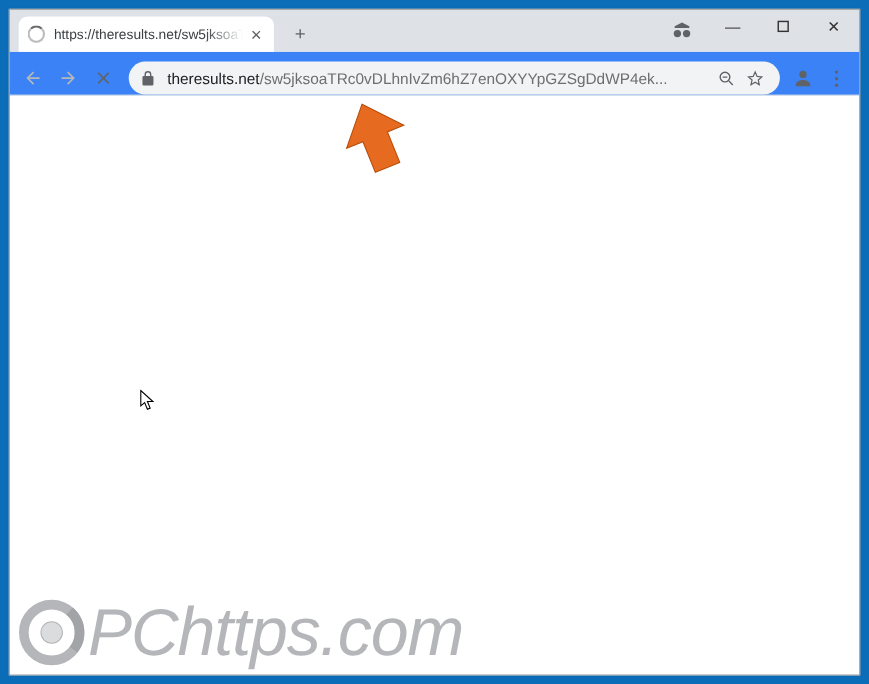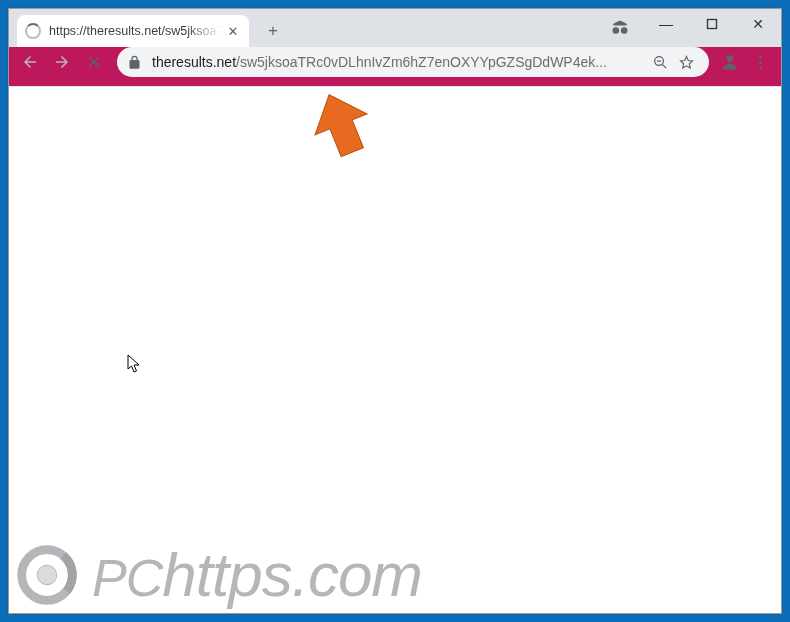--- a/index.html
+++ b/index.html
@@ -106,24 +106,24 @@
     top: 6px;
     width: 26px;
     height: 26px;
     display: flex;
     align-items: center;
     justify-content: center;
   }
   .incognito-badge svg { width: 20px; height: 20px; }
   .toolbar {
     height: 40px;
-    background: #be185d;
+    background: #3b82f6;
     border-bottom: 1px solid #e2e2e2;
     display: flex;
-    align-items: flex-start;
+    align-items: flex-end;
     padding: 0 6px;
     gap: 2px;
   }
   .nav-btn {
     width: 30px;
     height: 30px;
     display: flex;
     align-items: center;
     justify-content: center;
     color: #5f6368;
@@ -234,21 +234,21 @@
   .wm-text {
     font-family: Arial, sans-serif;
     font-size: 62px;
     font-style: italic;
     font-weight: 400;
     letter-spacing: -1px;
     color: #a5a7aa;
     position: relative;
     line-height: 1;
   }
-  .wm-text .cap { font-size: 52px; margin-left: 12px; }
+  .wm-text .cap { font-size: 60px; }
 </style>
 </head>
 <body>
 
 <div class="browser-window">
 
   <div class="titlebar">
     <div class="tab">
       <div class="tab-favicon"></div>
       <div class="tab-title">https://theresults.net/sw5jksoaTR</div>

